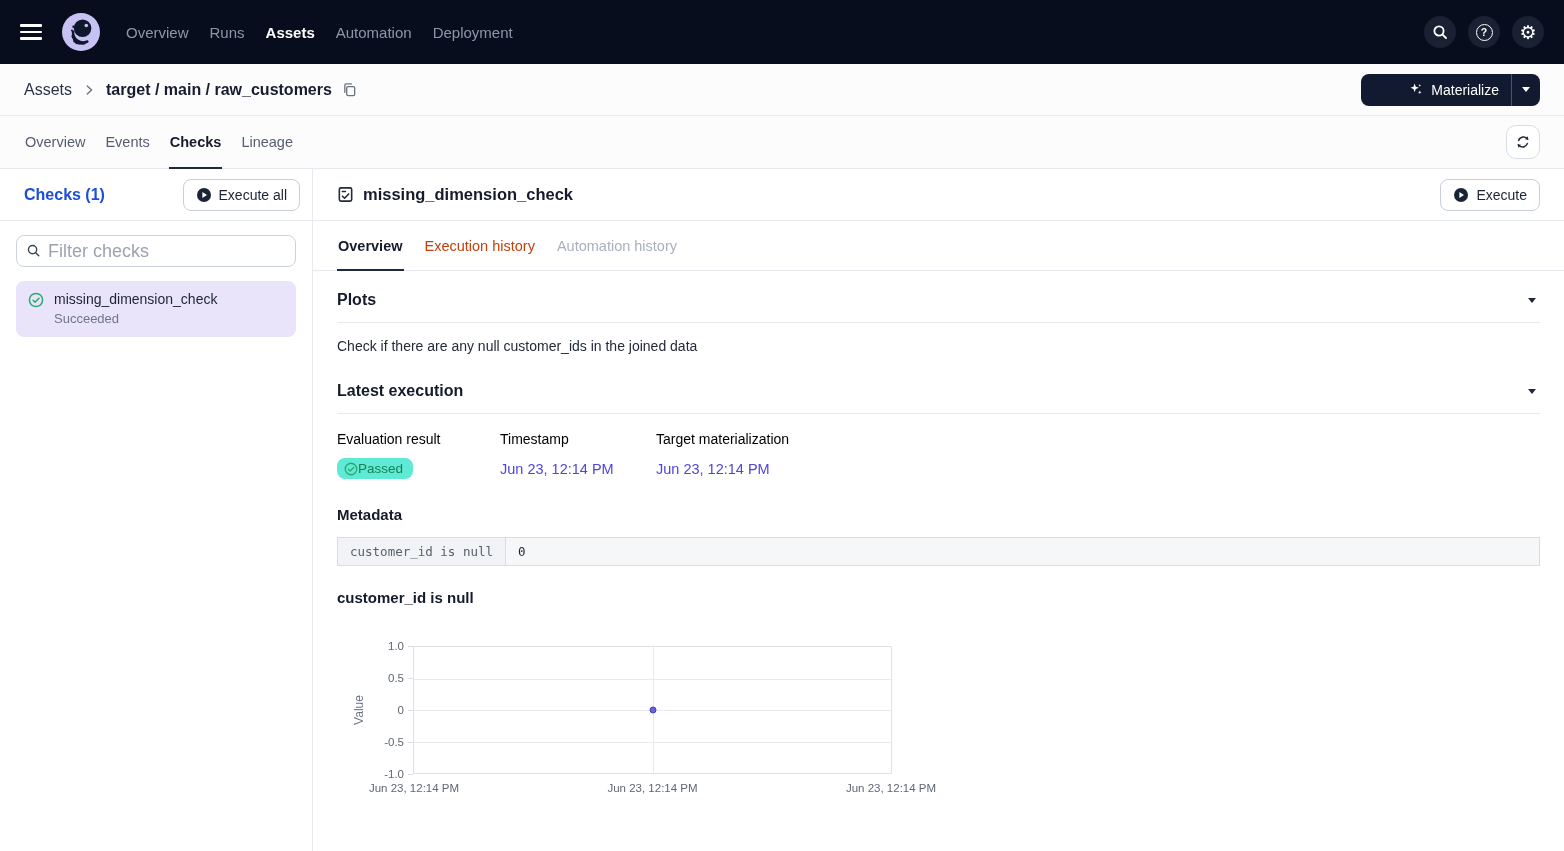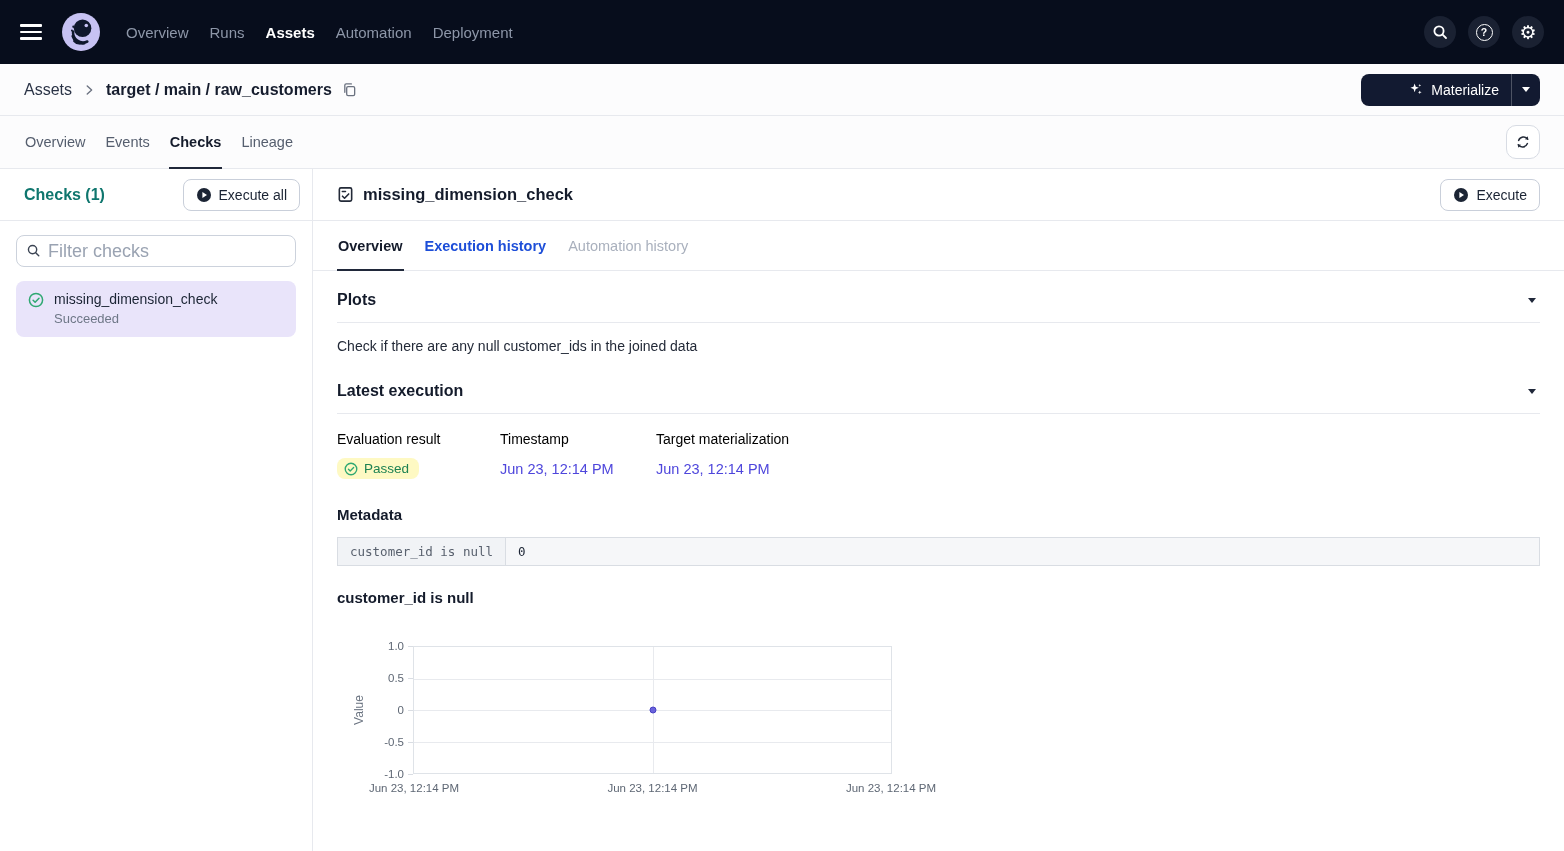--- a/index.html
+++ b/index.html
@@ -42,51 +42,51 @@
   .tab.disabled { color:#A9B0BD; }
   .asset-tabs .spacer, .crumb-spacer { flex:1; }
   .refresh-btn { width:34px; height:34px; border:1px solid #D8DCE4; border-radius:10px; background:#fff; display:flex; align-items:center; justify-content:center; cursor:pointer; }
 
   
   .content { display:flex; height:682px; }
 
   
   .checks-panel { width:313px; border-right:1px solid #E7E9EE; display:flex; flex-direction:column; background:#fff; flex-shrink:0; }
   .panel-head { height:52px; display:flex; align-items:center; justify-content:space-between; padding:0 12px 0 24px; border-bottom:1px solid #E7E9EE; }
-  .panel-title { font-size:16px; font-weight:700; color:#0f766e; }
+  .panel-title { font-size:16px; font-weight:700; color:#1d4ed8; }
   .btn { display:inline-flex; align-items:center; gap:7px; height:32px; padding:0 12px; border:1px solid #C9CFDA; border-radius:8px; background:#fff; font-size:14px; color:#1B2434; cursor:pointer; font-family:inherit; }
   .filter-wrap { padding:14px 16px 10px; }
   .filter-box { position:relative; }
   .filter-box input { width:100%; height:32px; border:1px solid #CCD2DC; border-radius:8px; padding:0 10px 0 31px; font-size:18px; color:#1B2434; outline:none; font-family:inherit; background:#fff; }
   .filter-box input::placeholder { color:#9AA3B2; }
   .filter-search-icon { position:absolute; left:10px; top:8px; }
   .check-list { padding:4px 16px; }
   .check-item { background:#E9E4FA; border-radius:8px; padding:9px 12px; display:flex; gap:10px; cursor:pointer; }
   .check-item .ic { margin-top:2px; flex-shrink:0; }
   .check-item-name { font-size:14px; color:#1B2434; line-height:19px; }
   .check-item-status { font-size:13px; color:#6E7787; line-height:18px; margin-top:1px; }
 
   
   .detail { flex:1; display:flex; flex-direction:column; min-width:0; }
   .detail-head { height:52px; display:flex; align-items:center; justify-content:space-between; padding:0 24px; border-bottom:1px solid #E7E9EE; }
   .detail-title-wrap { display:flex; align-items:center; gap:9px; }
   .detail-title { font-size:16.5px; font-weight:700; color:#141B2B; }
   .detail-tabs { height:50px; display:flex; align-items:center; gap:20px; padding:0 24px; border-bottom:1px solid #E7E9EE; }
   .detail-tabs .tab { font-size:14.5px; }
-  .detail-tabs .tab:nth-child(2) { color:#1d4ed8; font-weight:700; }
+  .detail-tabs .tab:nth-child(2) { color:#c2410c; font-weight:400; }
   .detail-body { padding:0 24px; flex:1; overflow:hidden; }
 
   .section-head { display:flex; align-items:center; justify-content:space-between; padding:20px 4px 13px 0; border-bottom:1px solid #E7E9EE; }
   .section-title { font-size:16px; font-weight:700; color:#141B2B; }
   .caret-down-d { width:0; height:0; border-left:4.5px solid transparent; border-right:4.5px solid transparent; border-top:5.5px solid #20283A; cursor:pointer; }
   .about-text { font-size:14px; color:#232A38; margin:15px 0 8px; }
 
   .exec-grid { display:grid; grid-template-columns:163px 156px 1fr; margin-top:17px; row-gap:11px; align-items:center; }
   .col-head { font-size:14px; font-weight:400; color:#000000; }
-  .badge-pass { display:inline-flex; align-items:center; gap:6px; background:#fef9c3; border-radius:8px; padding:3px 10px 3px 7px; width:fit-content; }
+  .badge-pass { display:inline-flex; align-items:center; background:#5eead4; border-radius:8px; padding:3px 10px 3px 7px; width:fit-content; }
   .badge-pass span { font-size:13.5px; color:#1D8152; }
   .link { font-size:14.5px; color:#4E46DC; cursor:pointer; text-decoration:none; }
 
   .meta-heading { font-size:15px; font-weight:700; color:#141B2B; margin-top:27px; }
   .meta-table { margin-top:14px; border:1px solid #D9DDE3; display:flex; width:100%; }
   .meta-key { font-family:"DejaVu Sans Mono","Liberation Mono",monospace; font-size:12.5px; color:#59616E; background:#F1F3F6; padding:6px 12px; border-right:1px solid #D9DDE3; white-space:nowrap; }
   .meta-val { font-family:"DejaVu Sans Mono","Liberation Mono",monospace; font-size:12.5px; color:#1B2434; background:#F6F7F9; padding:6px 12px; flex:1; }
 
   .plot-title { font-size:15px; font-weight:700; color:#141B2B; margin-top:23px; }
 

